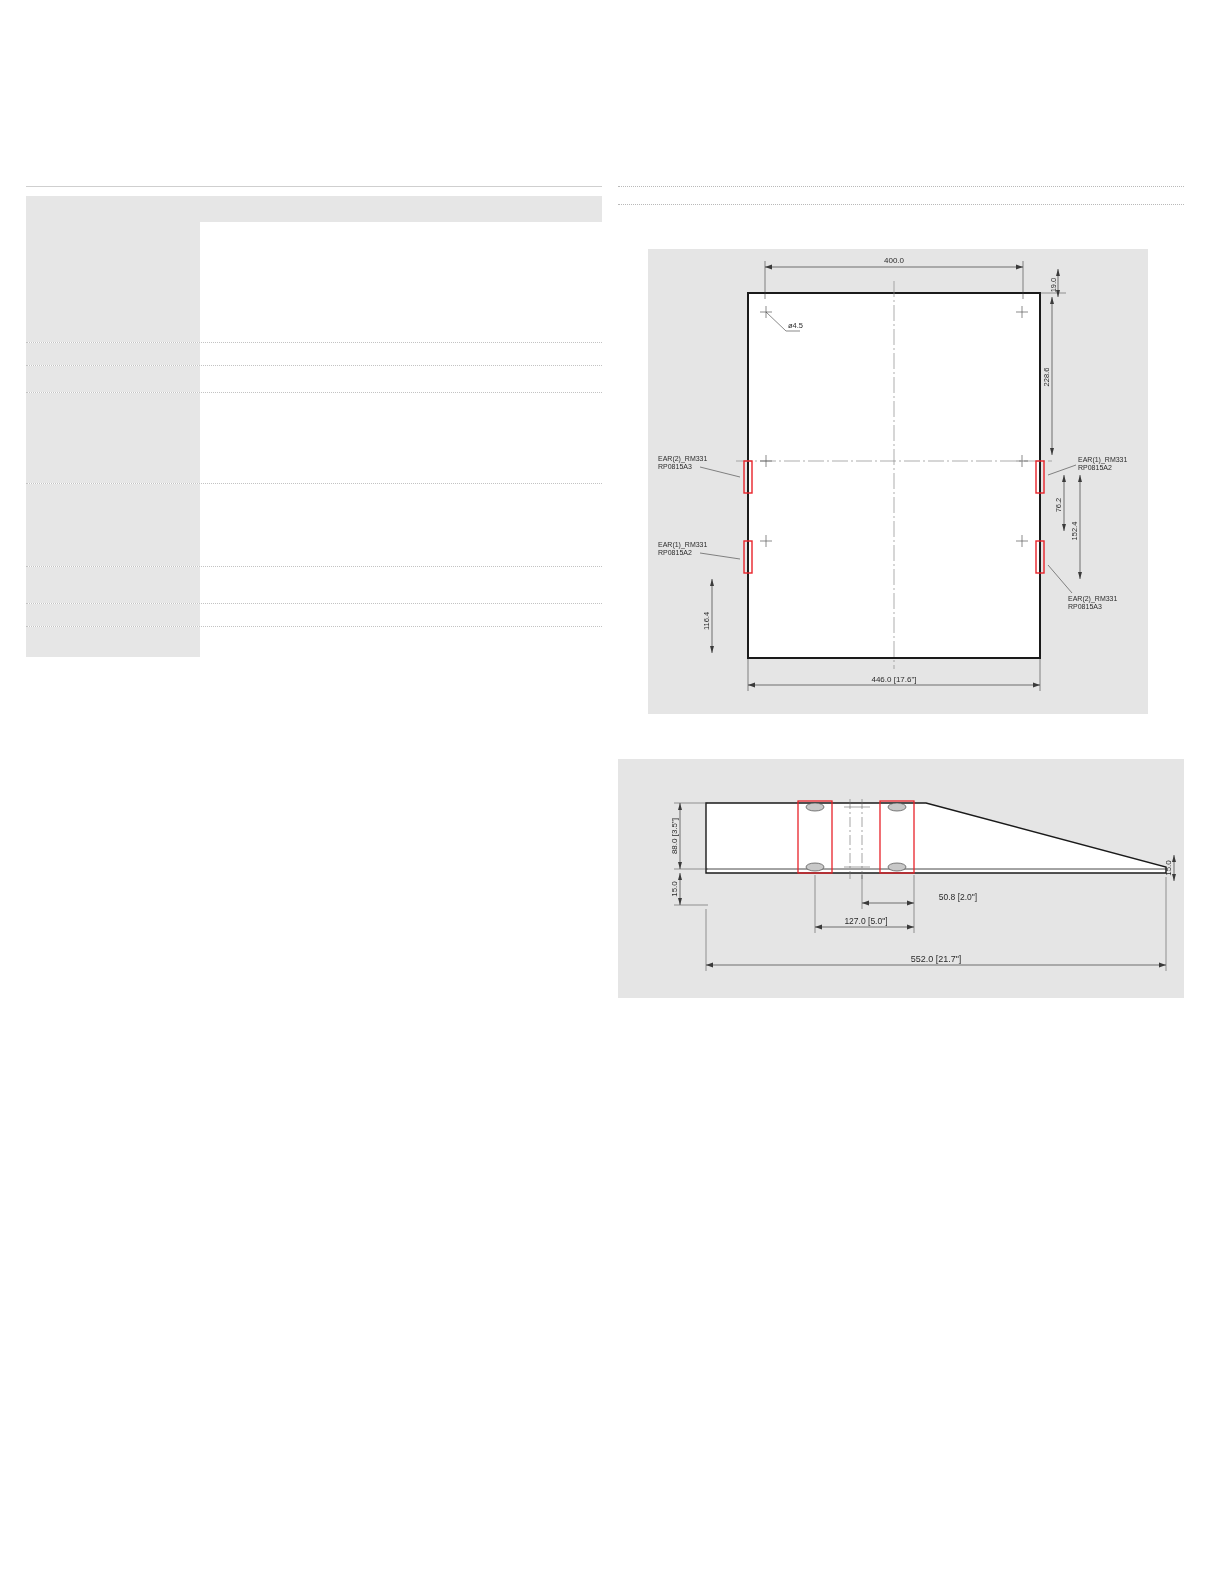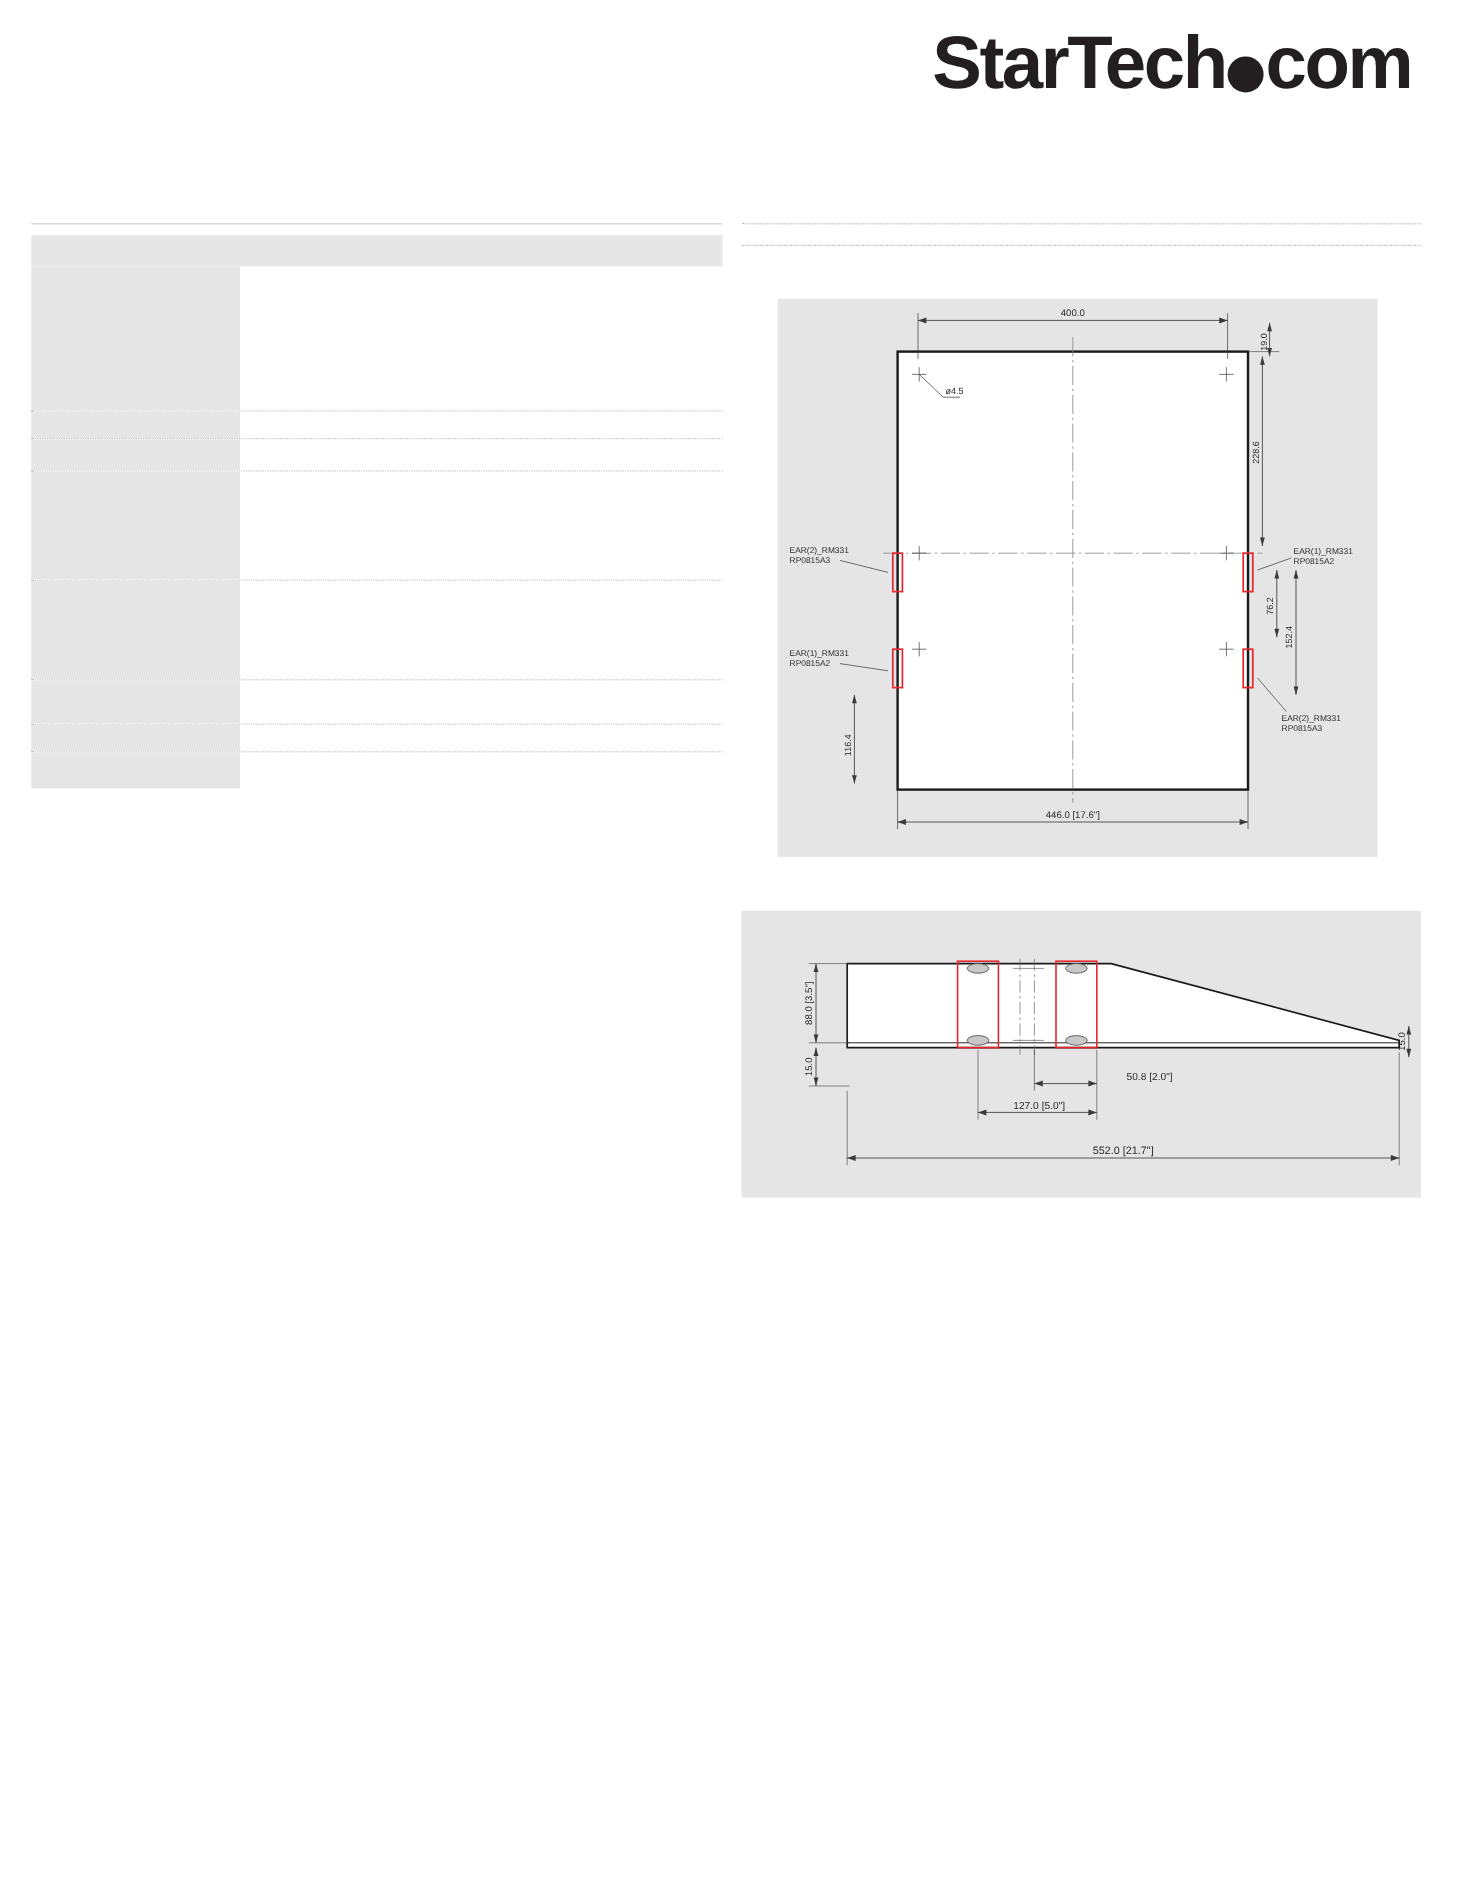--- a/index.html
+++ b/index.html
@@ -134,23 +134,20 @@
   }
   .dim-text {
     font-family: "Liberation Sans", sans-serif;
     fill: #2b2b2b;
   }
 </style>
 </head>
 <body>
 
 <div class="logo-block">
-  <div class="logo-wordmark">
-    <span>StarTech</span><span class="logo-dot"></span><span>com</span>
-  </div>
 </div>
 
 <div class="rule solid" style="left:26px; top:186px; width:576px;"></div>
 <div class="rule" style="left:618px; top:186px; width:566px;"></div>
 <div class="rule" style="left:618px; top:204px; width:566px;"></div>
 
 <div class="spec-table">
   <div class="spec-header"></div>
 
   <div class="spec-row" style="min-height:120px;">

